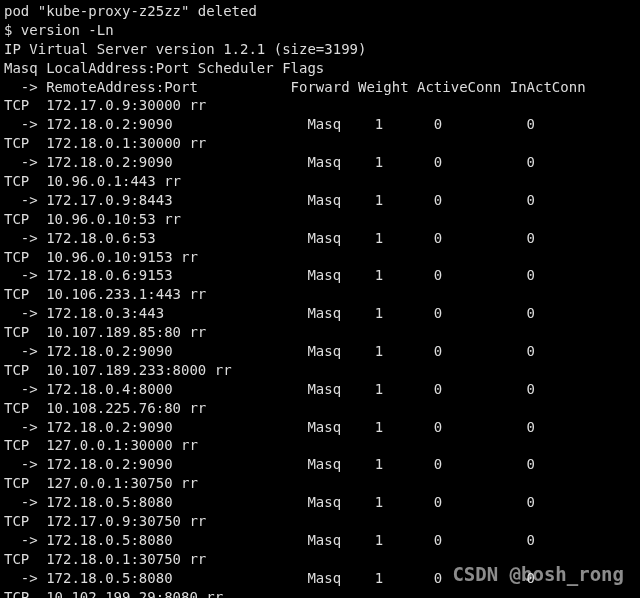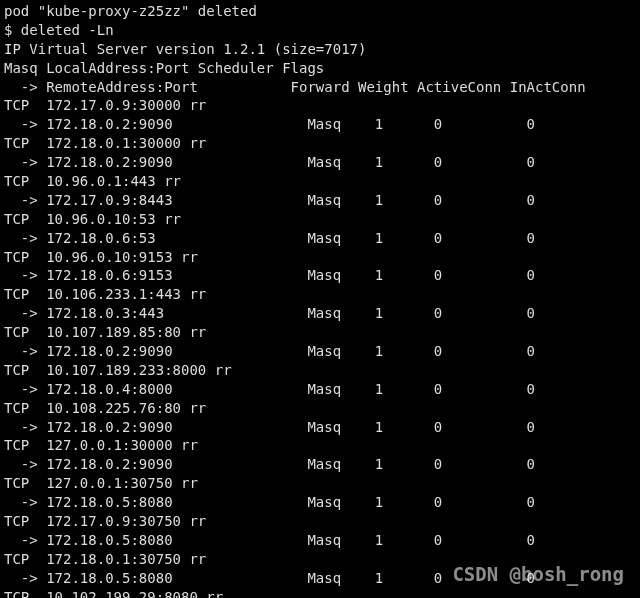--- a/index.html
+++ b/index.html
@@ -5,22 +5,22 @@
   html,body{margin:0;padding:0;background:#000;color:#ddd;font-family:Consolas,Menlo,monospace;font-size:14px;line-height:1.35;width:640px;}
   .term{white-space:pre;padding:2px 4px 4px 4px;width:640px;box-sizing:border-box;}
   .watermark{position:absolute;right:16px;bottom:10px;color:rgba(255,255,255,0.55);font-size:19px;font-family:Consolas,monospace;font-weight:bold;}
   .wrap{position:relative;width:640px;height:598px;overflow:hidden;background:#000;}
 </style>
 </head>
 <body>
 <div class="wrap">
 
 <div class="term"><span>pod "kube-proxy-z25zz" deleted</span>
-<span>$ deleted -Ln</span>
-<span>IP Virtual Server version 1.2.1 (size=7017)</span>
+<span>$ version -Ln</span>
+<span>IP Virtual Server version 1.2.1 (size=3199)</span>
 <span>Masq LocalAddress:Port Scheduler Flags</span>
 <span>  -&gt; RemoteAddress:Port           Forward Weight ActiveConn InActConn</span>
 <span id="rules-out">TCP  172.17.0.9:30000 rr
   -&gt; 172.18.0.2:9090                Masq    1      0          0
 TCP  172.18.0.1:30000 rr
   -&gt; 172.18.0.2:9090                Masq    1      0          0
 TCP  10.96.0.1:443 rr
   -&gt; 172.17.0.9:8443                Masq    1      0          0
 TCP  10.96.0.10:53 rr
   -&gt; 172.18.0.6:53                  Masq    1      0          0

